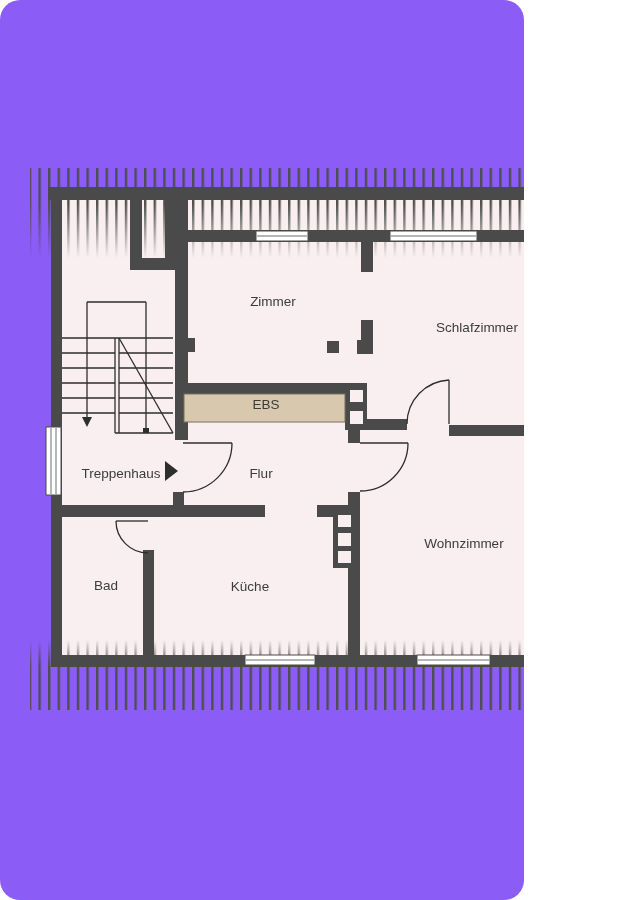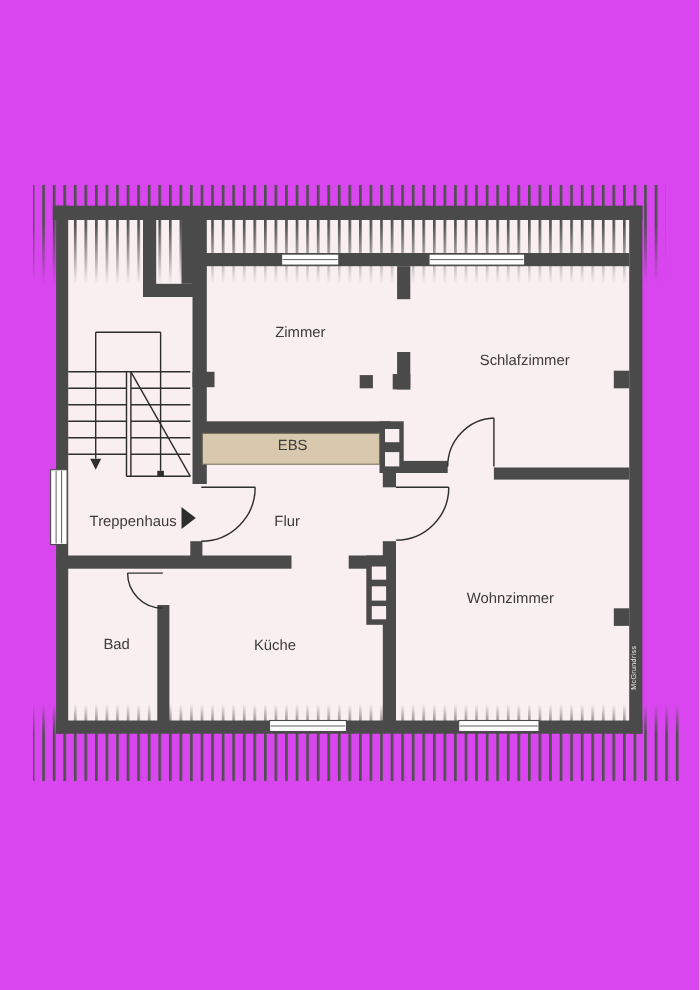--- a/index.html
+++ b/index.html
@@ -1,20 +1,20 @@
 <!DOCTYPE html>
 <html style="--wall: #4a4a4a; --room: #f9eff0; --ebs: #d8c9ae; --line: #2e2e2e; --text: #3c3c3c; --wm: #efece6; --win: #ffffff; --hatch: #4f4f4f;"><head>
 <meta charset="utf-8">
 <style>
   :root{
     --wall:#4a4a4a; --room:#f9eff0; --ebs:#d8c9ae; --line:#2e2e2e;
     --text:#3c3c3c; --wm:#efece6; --win:#ffffff; --hatch:#4f4f4f;
   }
   html,body{margin:0;padding:0;background:#ffffff;}
-  .canvas{width:636px;height:900px;position:relative;background:#d946ef;overflow:hidden;}
+  .canvas{width:524px;height:900px;position:relative;background:#8b5cf6;overflow:hidden;border-radius:20px;}
   svg{position:absolute;left:0;top:0;}
   .wall{fill:var(--wall);}
   .roomfill{fill:var(--room);}
   .hole{fill:var(--room);}
   .thin{stroke:var(--line);stroke-width:1.3;fill:none;}
   .thinfill{fill:var(--line);}
   .win{fill:var(--win);stroke:var(--wall);stroke-width:1;}
   .winline{stroke:var(--wall);stroke-width:0.8;}
   .ebs{fill:var(--ebs);stroke:#77705f;stroke-width:1;}
   .label{font-family:"Liberation Sans",sans-serif;font-size:13.5px;fill:var(--text);text-anchor:middle;}

